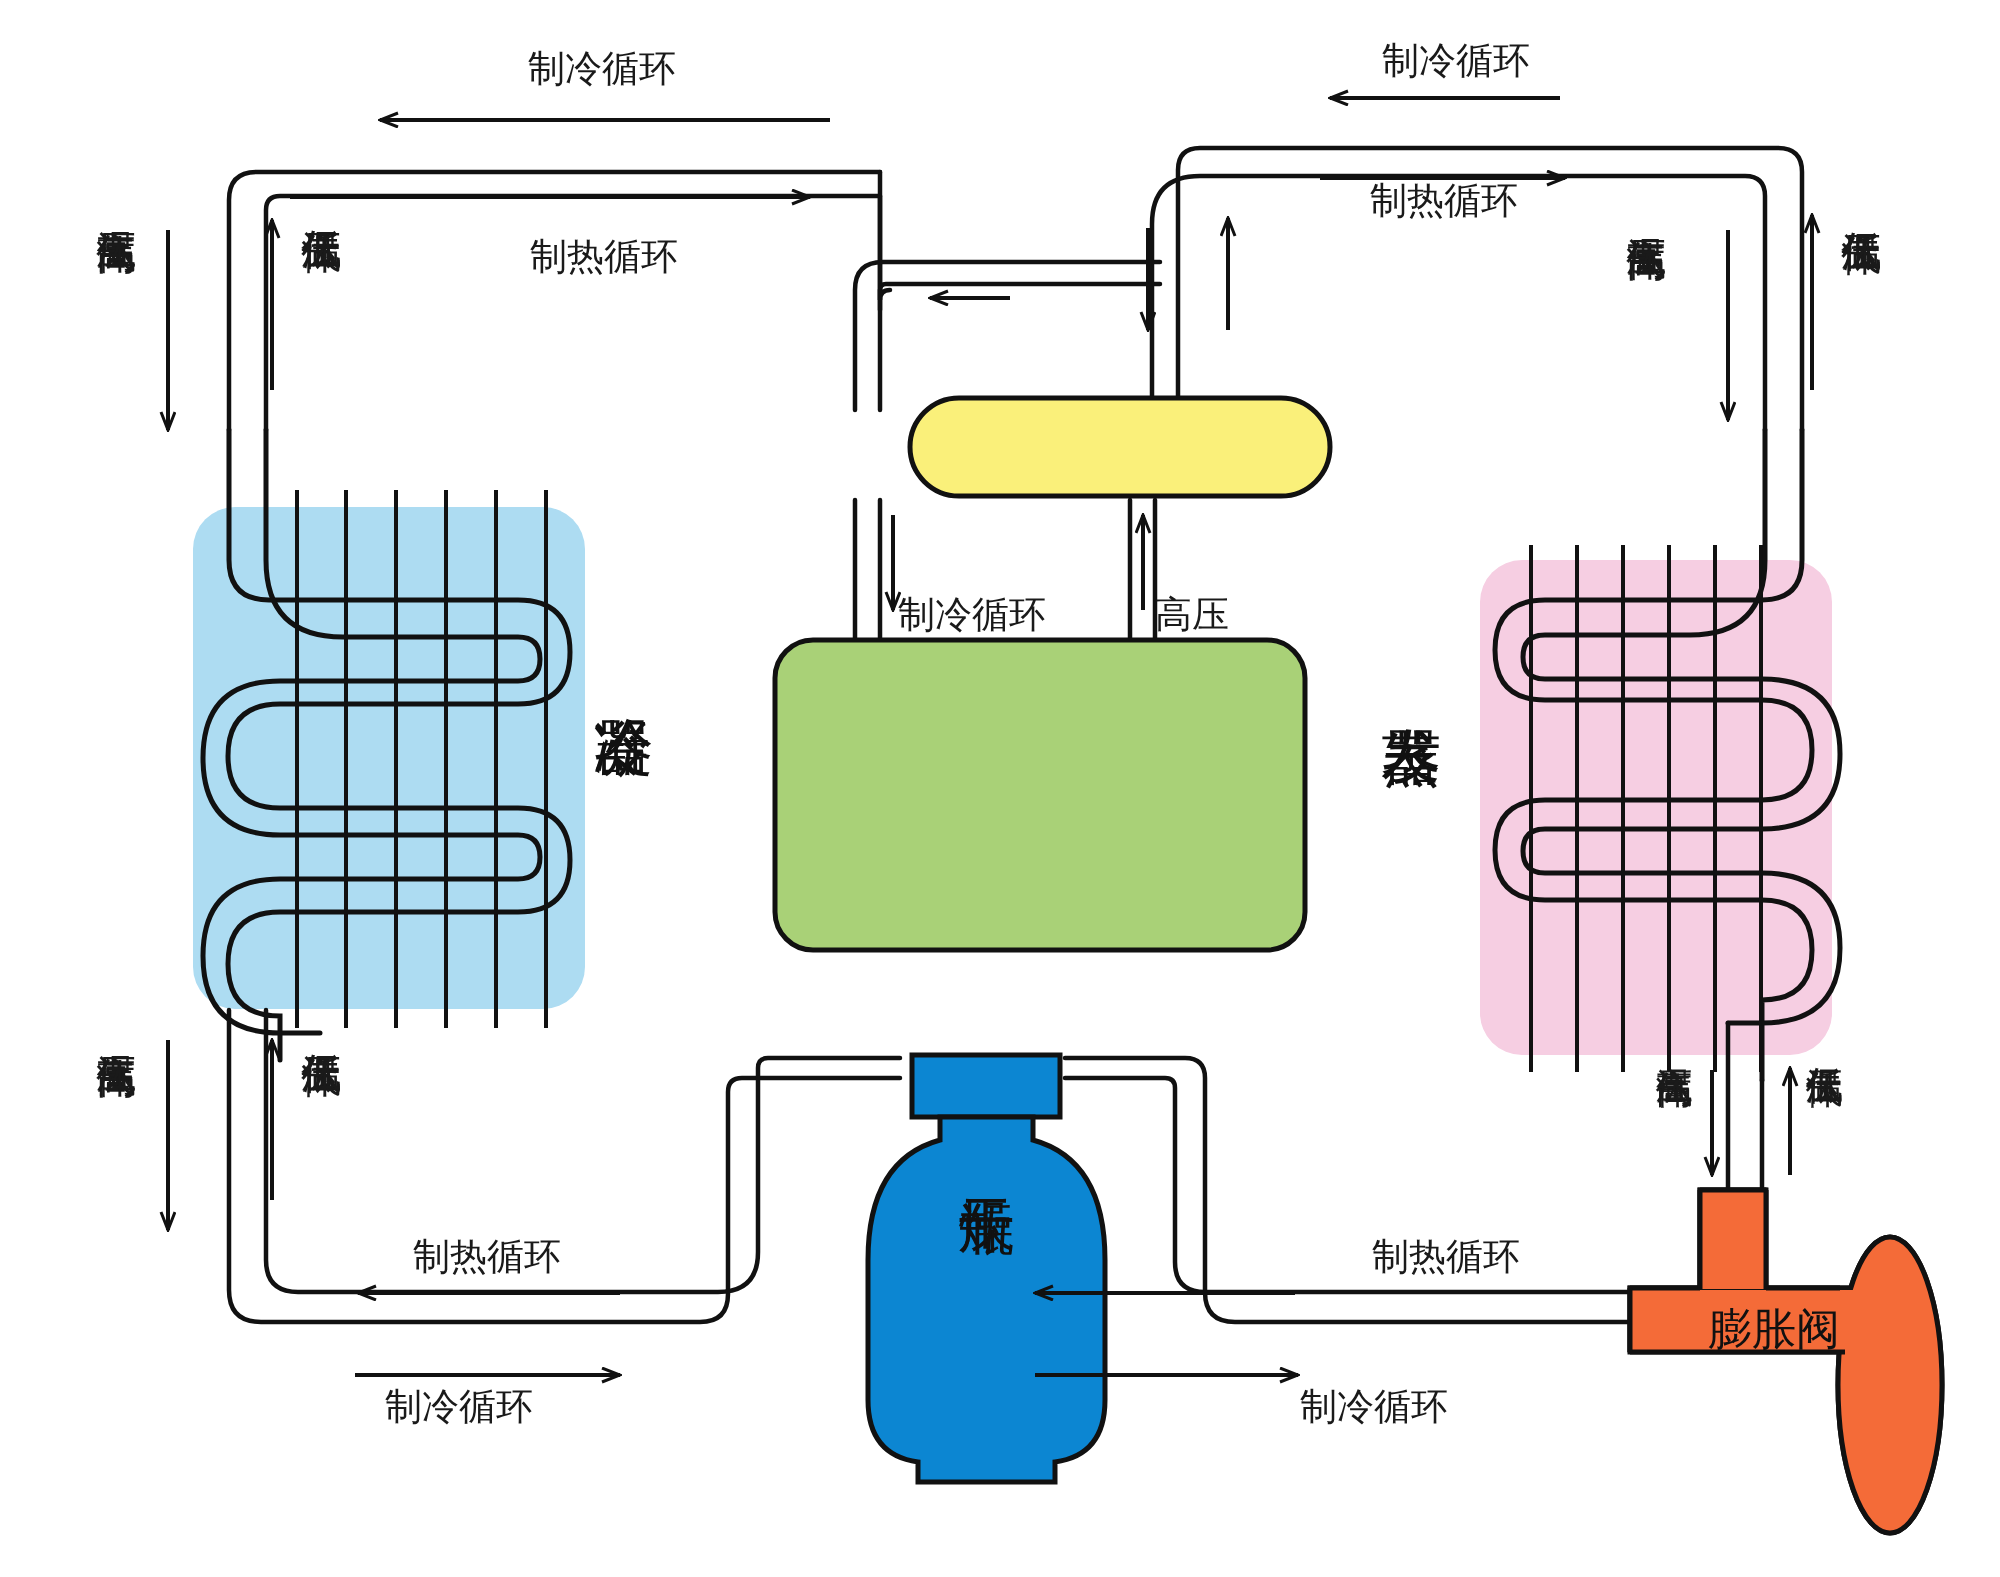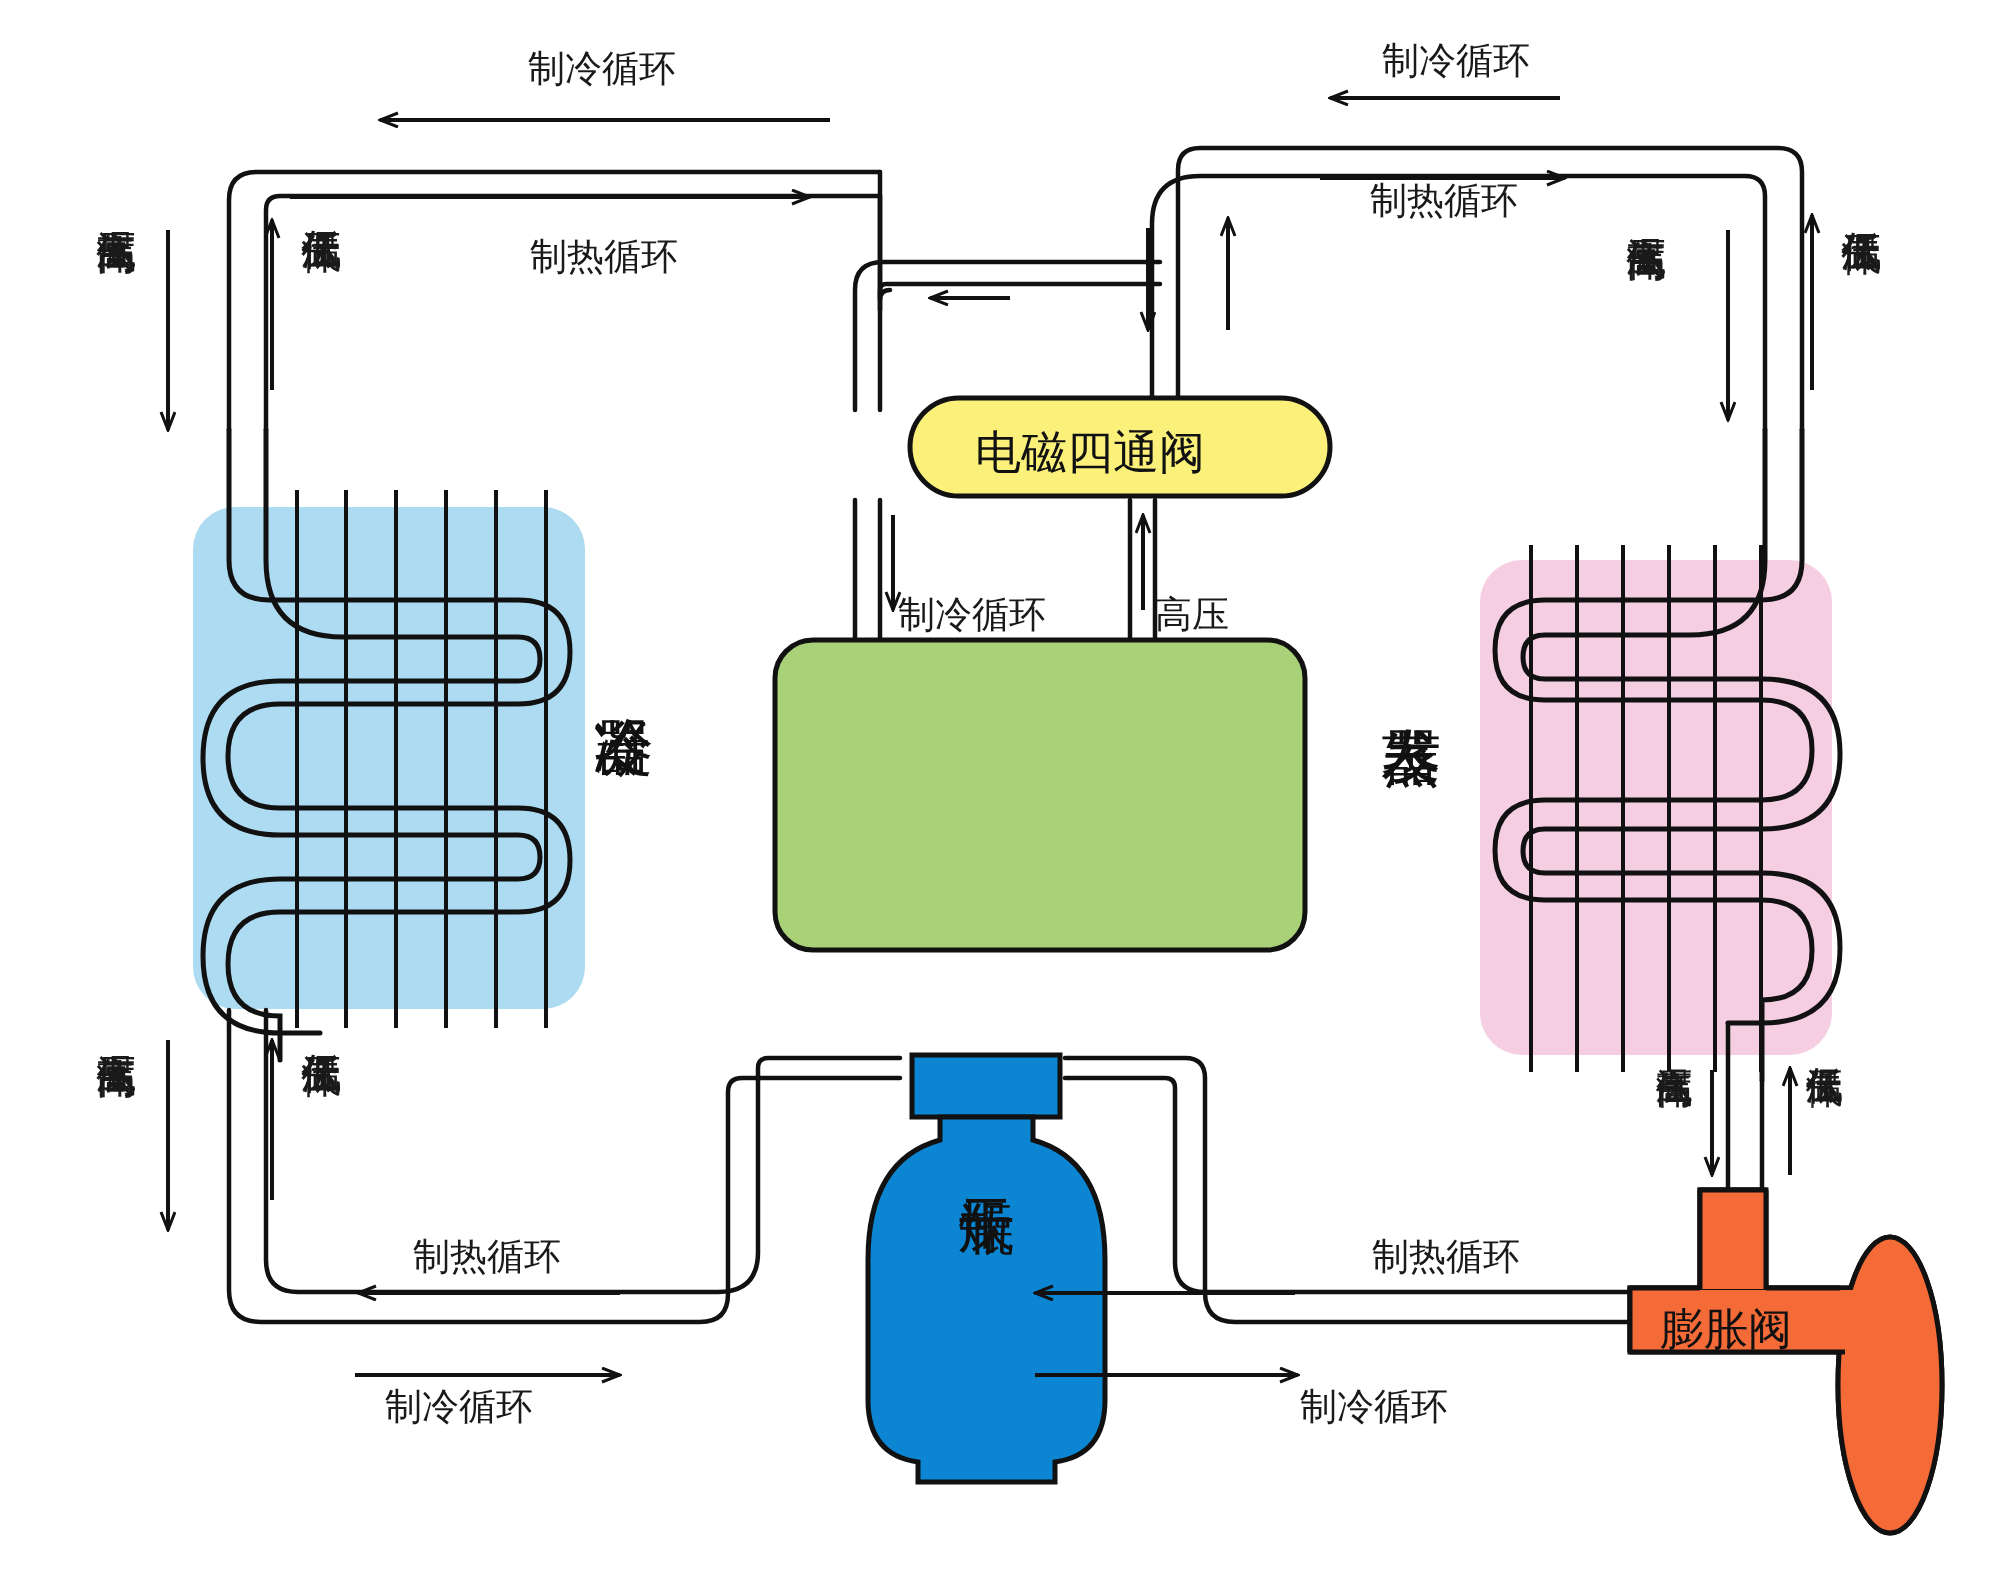--- a/index.html
+++ b/index.html
@@ -10,21 +10,21 @@
   .lbl{position:absolute;color:#1a1a1a;line-height:1.0;white-space:pre;}
   .vlbl{writing-mode:vertical-rl;text-orientation:upright;line-height:1.02;letter-spacing:1px;}
   .hlbl{white-space:nowrap;}
 
   .cyc{font-size:37px;}
   .gas{font-size:40px;}
   .small{font-size:37px;}
 
   .compname{position:absolute;font-size:94px;font-weight:700;color:#111;}
   .valvename{position:absolute;font-size:46px;color:#111;}
-  .expname{position:absolute;font-size:44px;color:#111;}
+  .expname{position:absolute;font-size:44px;color:#111;margin-left:48px;}
   .cond-name{position:absolute;font-size:60px;color:#111;}
   .dryer-name{position:absolute;font-size:56px;color:#111;}
 </style>
 </head>
 <body>
 
 <div id="stage">
 
   <svg id="svgroot" viewBox="0 0 2000 1577">
     <defs>
@@ -193,21 +193,20 @@
 
       <line x1="1295" y1="1293" x2="1035" y2="1293" marker-end="url(#arrH)"></line>
       <line x1="1035" y1="1375" x2="1298" y2="1375" marker-end="url(#arrH)"></line>
 
       <line x1="1712" y1="1070" x2="1712" y2="1175" marker-end="url(#arrH)"></line>
       <line x1="1790" y1="1175" x2="1790" y2="1068" marker-end="url(#arrH)"></line>
     </g>
   </svg>
 
 
-  <div class="valvename" style="left:975px; top:422px;">电磁四通阀</div>
 
   <div class="cond-name vlbl" style="left:592px; top:670px;">冷凝器</div>
 
   <div class="cond-name vlbl" style="left:1380px; top:680px;">蒸发器</div>
 
   <div class="dryer-name vlbl" style="left:958px; top:1155px;">干燥瓶</div>
 
   <div class="expname" style="left:1660px; top:1300px;">膨胀阀</div>
 
   <div class="lbl small hlbl" style="left:898px; top:596px;">制冷循环</div>

